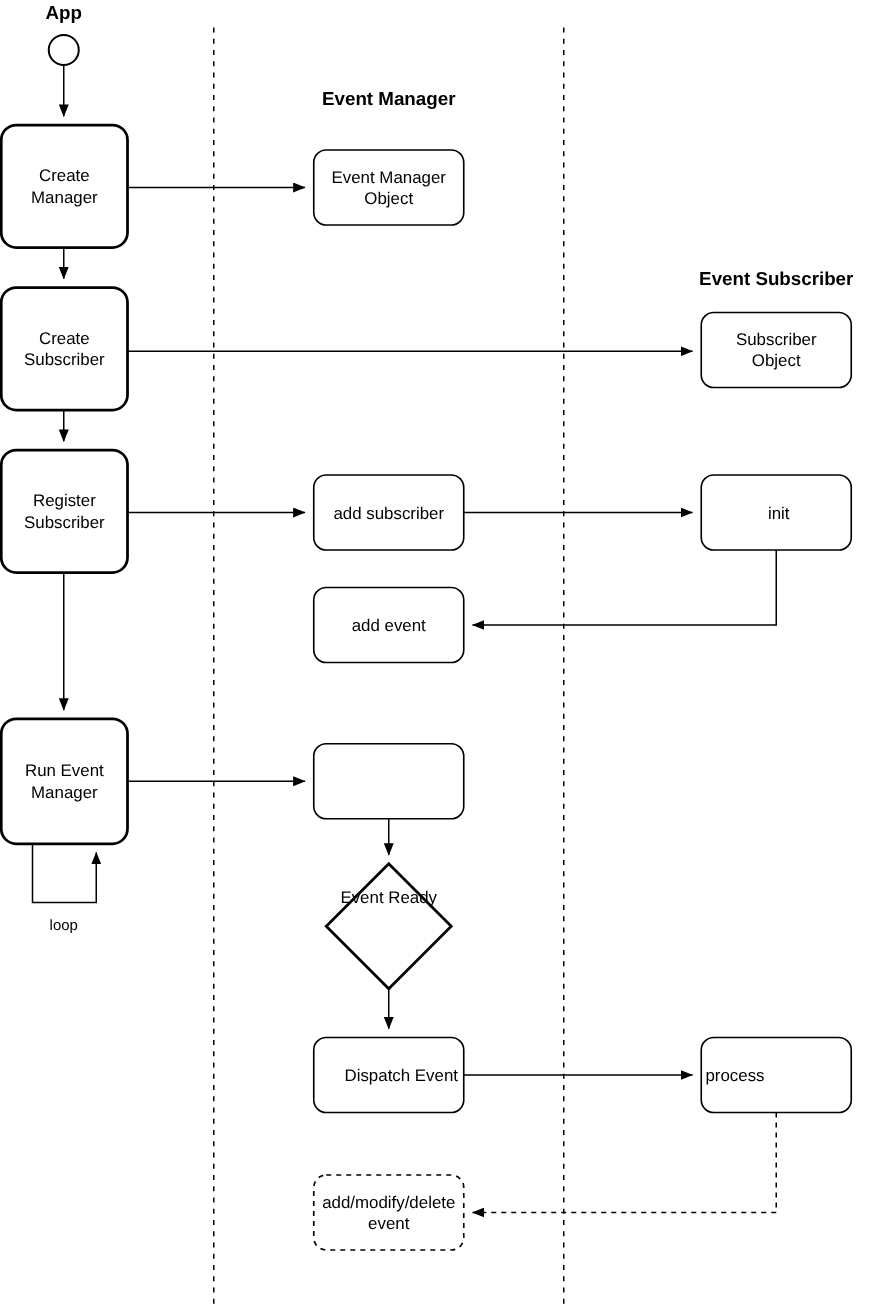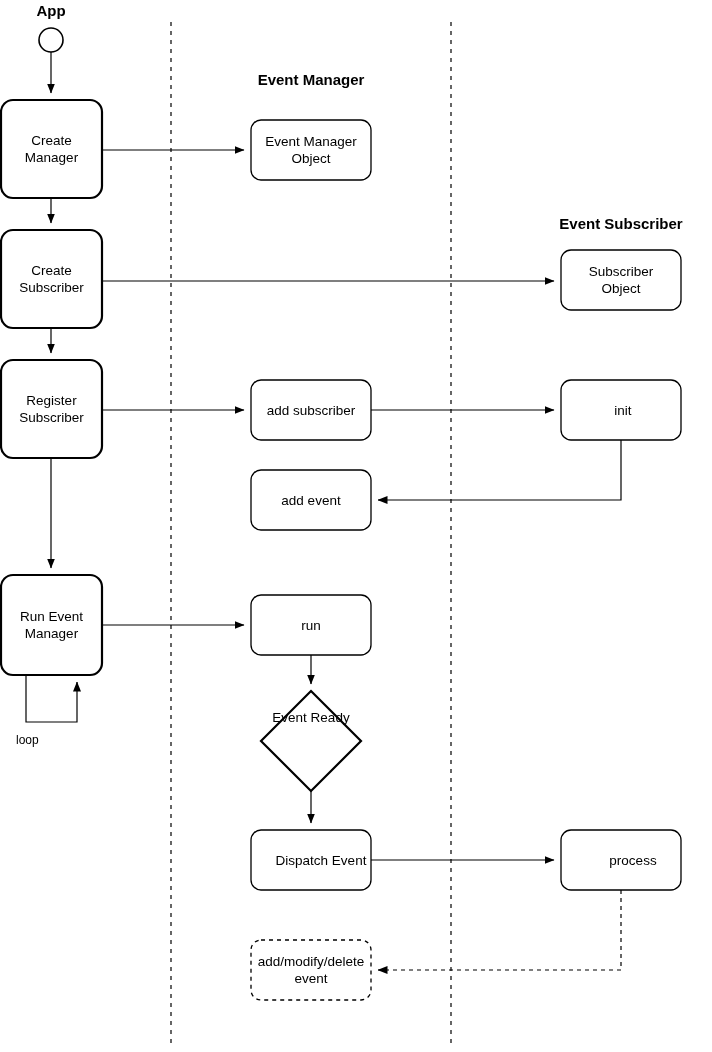--- a/index.html
+++ b/index.html
@@ -45,20 +45,21 @@
     display: flex;
     align-items: center;
     justify-content: center;
     pointer-events: none;
     white-space: pre-line;
   }
   .small-label {
     position: absolute;
     font-size: 12px;
     color: #000000;
+    text-align: center;
     line-height: 15px;
     white-space: nowrap;
   }
 </style>
 </head>
 <body>
 
 <div id="diagram-root">
 
   <svg class="flow" viewBox="0 0 712 1052">
@@ -120,27 +121,26 @@
 Subscriber</div>
   <div class="node-label" style="left:1px; top:360px; width:101px; height:98px;">Register
 Subscriber</div>
   <div class="node-label" style="left:1px; top:575px; width:101px; height:100px;">Run Event
 Manager</div>
 
   <div class="node-label" style="left:251px; top:120px; width:120px; height:60px;">Event Manager
 Object</div>
   <div class="node-label" style="left:251px; top:380px; width:120px; height:60px;">add subscriber</div>
   <div class="node-label" style="left:251px; top:470px; width:120px; height:60px;">add event</div>
-  <div class="node-label" style="left:251px; top:595px; width:120px; height:60px;">run</div>
   <div class="node-label" style="left:251px; top:830px; width:140px; height:60px;">Dispatch Event</div>
   <div class="node-label" style="left:251px; top:940px; width:120px; height:60px;">add/modify/delete
 event</div>
 
   <div class="node-label" style="left:561px; top:250px; width:120px; height:60px;">Subscriber
 Object</div>
   <div class="node-label" style="left:561px; top:380px; width:124px; height:60px;">init</div>
-  <div class="node-label" style="left:573px; top:830px; width:120px; height:60px;">process</div>
+  <div class="node-label" style="left:528px; top:830px; width:120px; height:60px;">process</div>
 
   <div class="node-label" style="left:261px; top:667px; width:100px; height:100px;">Event Ready</div>
 
   <div class="small-label" style="left:16px; top:733px; width:70px;">loop</div>
 
 </div>
 
 </body></html>

